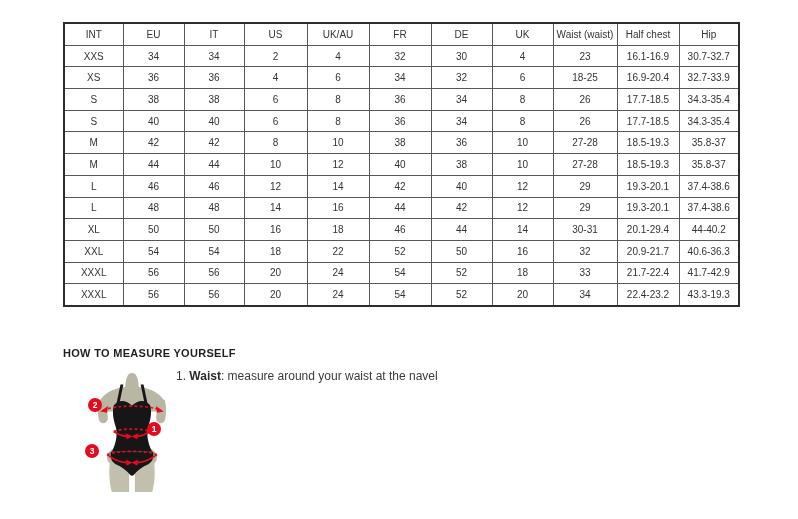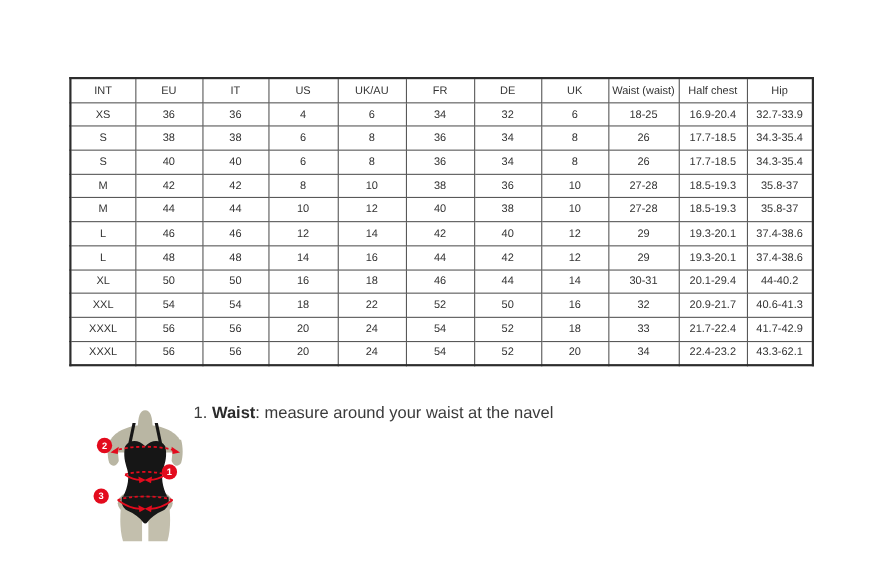--- a/index.html
+++ b/index.html
@@ -12,21 +12,20 @@
   }
   .page { position:absolute; inset:0; }
 
   
   .size-table {
     position:absolute; left:63px; top:22px;
     width:675px;
     border-collapse:collapse;
     table-layout:fixed;
     border:2px solid #2d2d2d;
-    margin-top:48px;
   }
   .size-table th, .size-table td {
     border:1px solid #585858;
     height:20.7px;
     text-align:center;
     vertical-align:middle;
     font-size:10px;
     font-weight:400;
     color:#333333;
     padding:0 1px;
@@ -56,21 +55,21 @@
   }
   .marker-chest { left:4px;  top:27px; }
   .marker-waist { left:63px; top:51px; }
   .marker-hips  { left:1px;  top:73px; }
 
   .steps {
     position:absolute; left:176px; top:370px;
     list-style:none; margin:0; padding:0;
   }
   .steps li {
-    font-size:15px; color:#3a3a3a;
+    font-size:12px; color:#3a3a3a;
     margin-bottom:5px; line-height:12px;
     white-space:nowrap;
   }
   .step-label { font-weight:bold; color:#2b2b2b; }
 </style>
 </head>
 <body>
 
 <div class="page">
 
@@ -98,20 +97,33 @@
         <th>FR</th>
         <th>DE</th>
         <th>UK</th>
         <th>Waist (waist)</th>
         <th>Half chest</th>
         <th>Hip</th>
       </tr>
     </thead>
     <tbody>
         <tr>
+          <td>XXS</td>
+          <td>34</td>
+          <td>34</td>
+          <td>2</td>
+          <td>4</td>
+          <td>32</td>
+          <td>30</td>
+          <td>4</td>
+          <td>23</td>
+          <td>16.1-16.9</td>
+          <td>30.7-32.7</td>
+        </tr>
+        <tr>
           <td>XS</td>
           <td>36</td>
           <td>36</td>
           <td>4</td>
           <td>6</td>
           <td>34</td>
           <td>32</td>
           <td>6</td>
           <td>18-25</td>
           <td>16.9-20.4</td>
@@ -212,21 +224,21 @@
           <td>XXL</td>
           <td>54</td>
           <td>54</td>
           <td>18</td>
           <td>22</td>
           <td>52</td>
           <td>50</td>
           <td>16</td>
           <td>32</td>
           <td>20.9-21.7</td>
-          <td>40.6-41.3</td>
+          <td>40.6-36.3</td>
         </tr>
         <tr>
           <td>XXXL</td>
           <td>56</td>
           <td>56</td>
           <td>20</td>
           <td>24</td>
           <td>54</td>
           <td>52</td>
           <td>18</td>
@@ -238,25 +250,26 @@
           <td>XXXL</td>
           <td>56</td>
           <td>56</td>
           <td>20</td>
           <td>24</td>
           <td>54</td>
           <td>52</td>
           <td>20</td>
           <td>34</td>
           <td>22.4-23.2</td>
-          <td>43.3-62.1</td>
+          <td>43.3-19.3</td>
         </tr>
       </tbody>
   </table>
 
+  <div class="measure-title">HOW TO MEASURE YOURSELF</div>
 
   <div class="figure">
     <svg viewBox="0 0 100 128">
 
       <g fill="#b9b6a3">
         <path d="M43,20 C43,8 45,2 50,2 C55,2 57,8 57,20 Z"></path>
         <path d="M16,33 C19,23 33,16 50,16 C67,16 81,23 84,33 L84,42 L16,42 Z"></path>
         <path d="M16,30 C14,37 14,46 16,52 C19,56 23,55 25,50 C24,42 24,35 25,30 Z"></path>
         <path d="M84,30 C86,37 86,46 84,52 C81,56 77,55 75,50 C76,42 76,35 75,30 Z"></path>
         <ellipse cx="50" cy="90" rx="26" ry="14"></ellipse>

